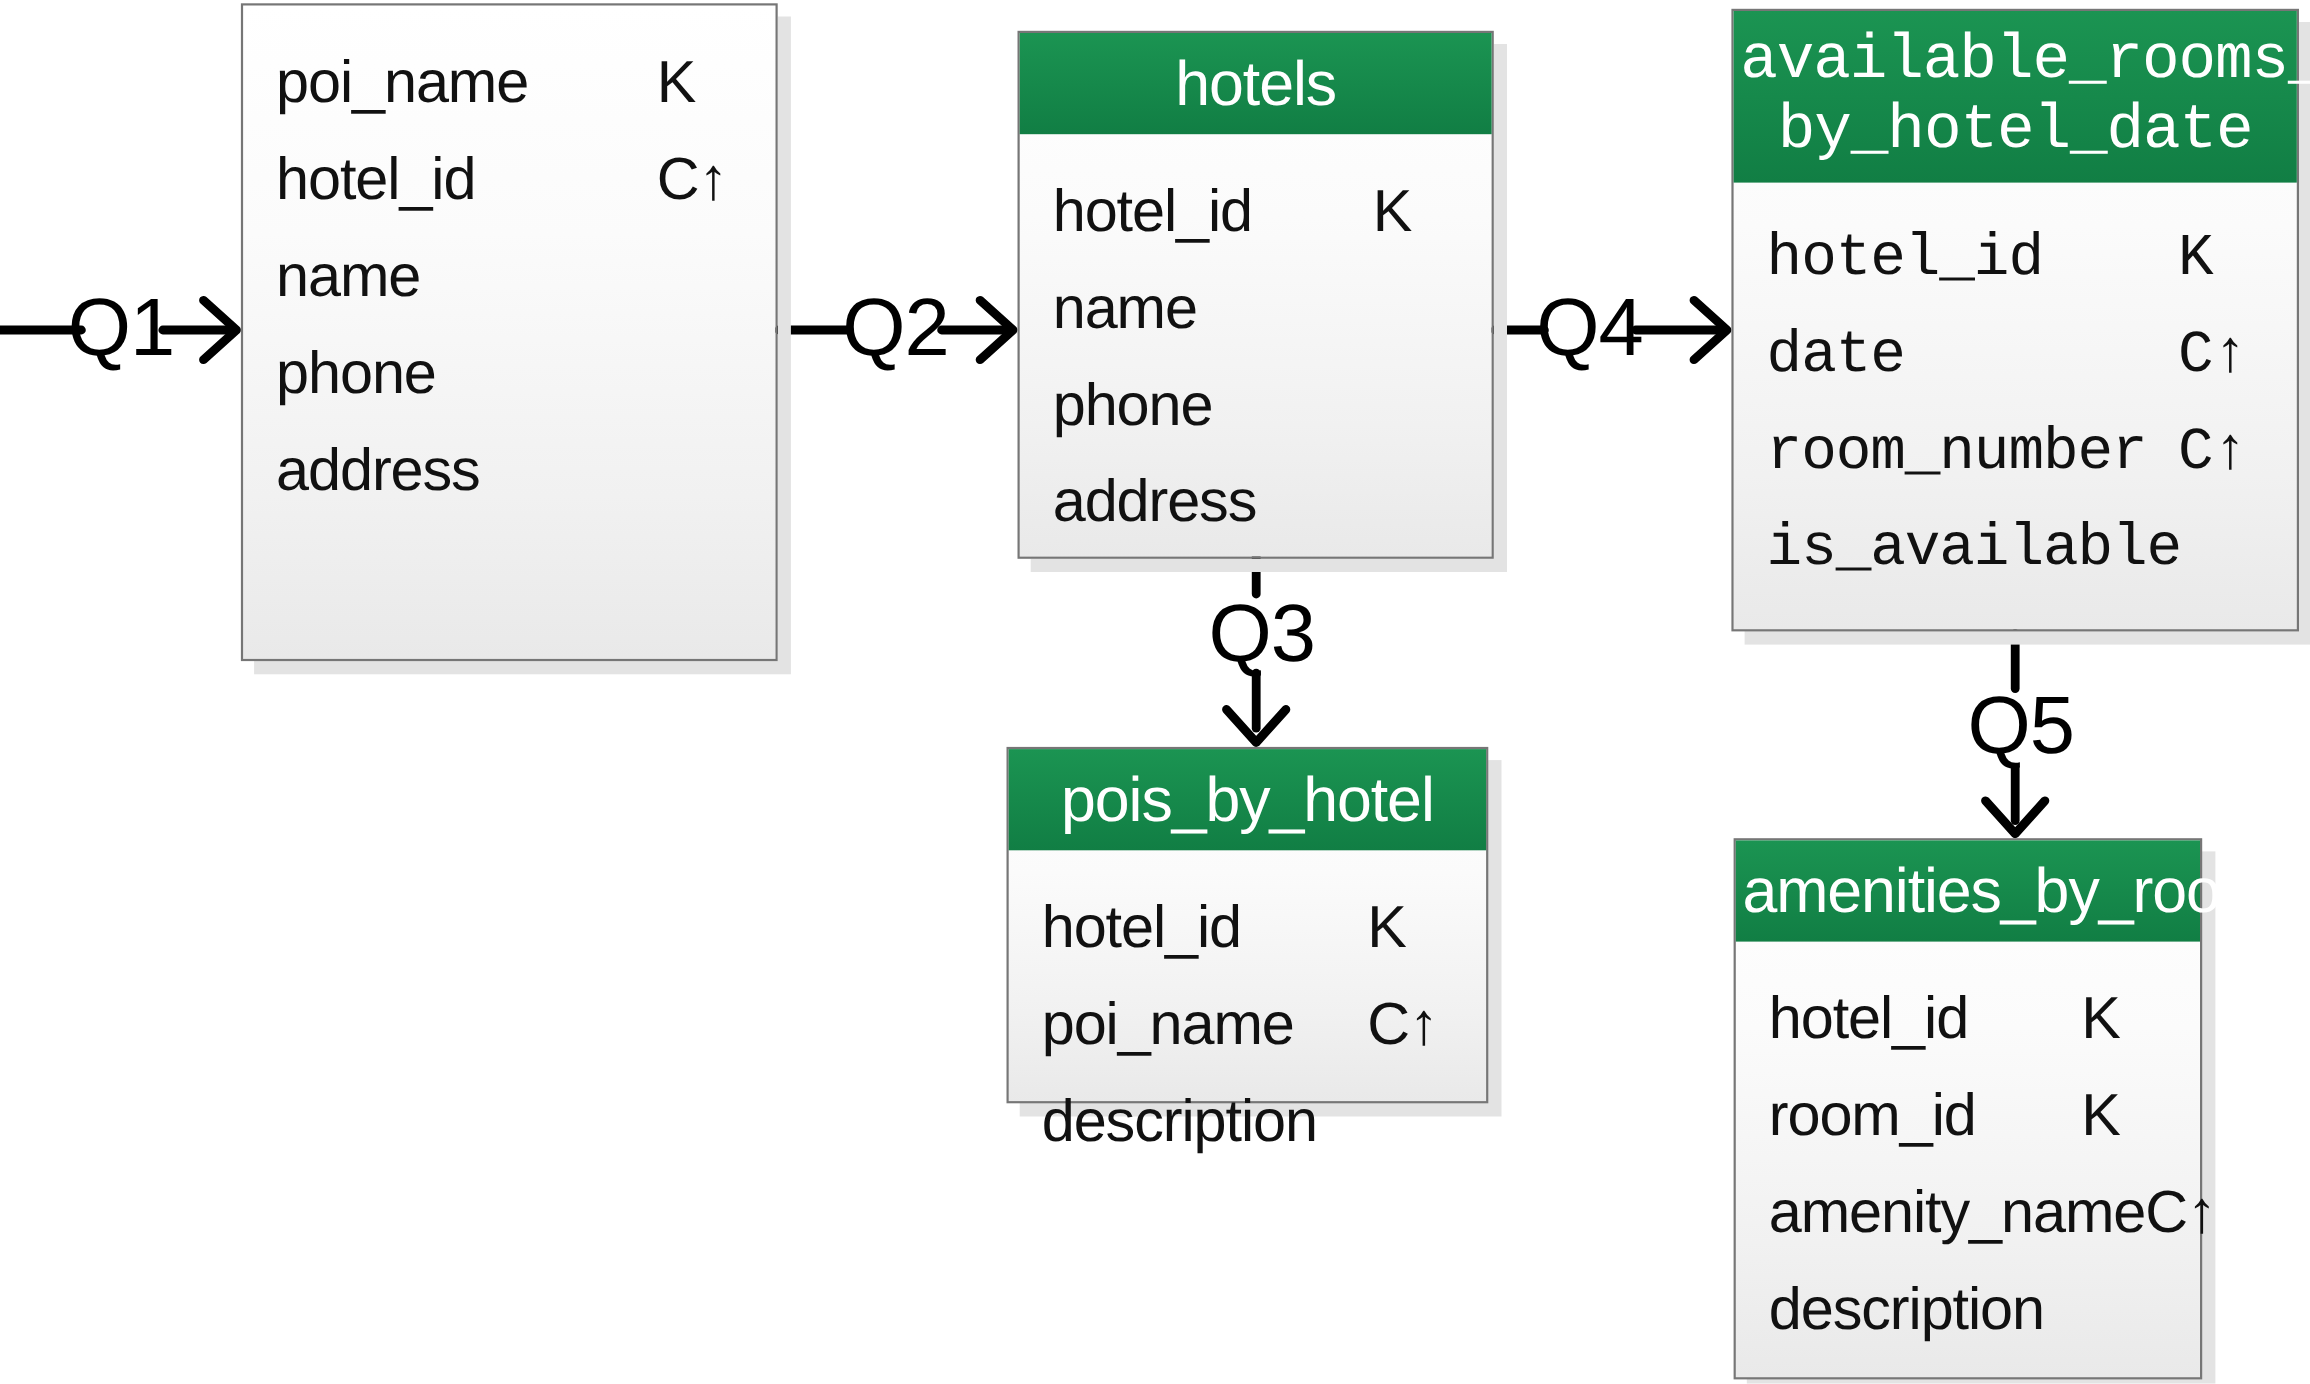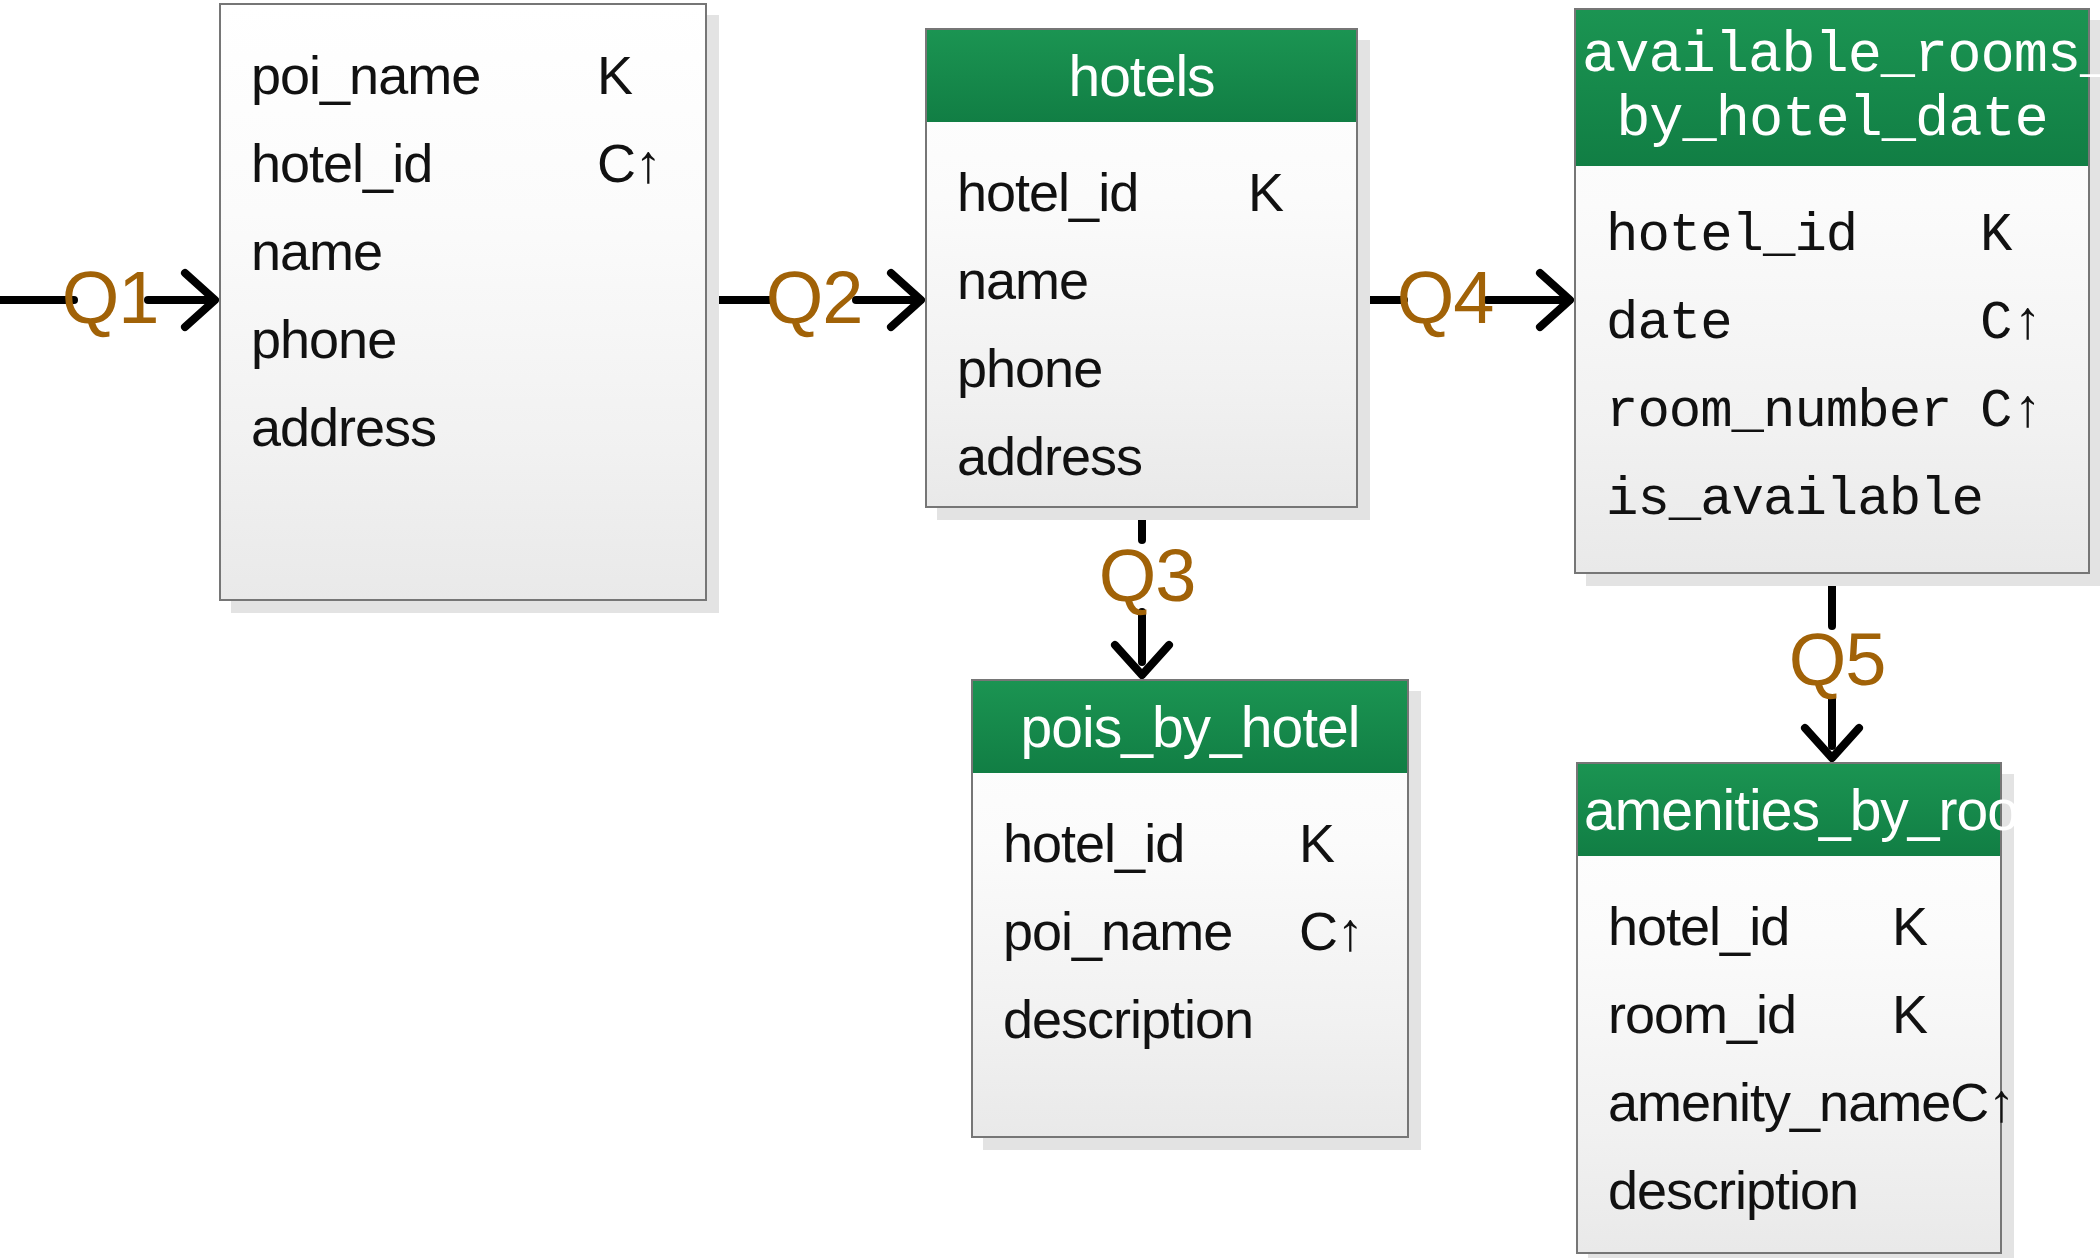--- a/index.html
+++ b/index.html
@@ -13,21 +13,21 @@
   }
   .arrows{position:absolute;left:0;top:0;width:2100px;height:1258px;}
   .arrows line,.arrows path,.arrows polyline{
     stroke:#000000;stroke-width:8;fill:none;stroke-linecap:round;stroke-linejoin:round;
   }
   .qlabel{
     position:absolute;
     transform:translate(-50%,-52%);
     font-size:74px;
     letter-spacing:-1px;
-    color:#a16207;
+    color:#000000;
     white-space:nowrap;
   }
   .table{
     position:absolute;
     box-sizing:border-box;
     border:2px solid #767676;
     background:linear-gradient(180deg,#ffffff 0%,#fbfbfb 35%,#f1f1f1 75%,#e9e9e9 100%);
     box-shadow:12px 12px 0 #e3e3e3;
   }
   .thead{
@@ -42,21 +42,21 @@
   }
   .tline{display:block;}
   .tbody{padding:26px 20px 14px 30px;}
   .frow{display:flex;align-items:center;font-size:54px;line-height:88px;letter-spacing:-1px;}
   .fname{flex:1;white-space:nowrap;}
   .fkey{flex:none;width:88px;white-space:nowrap;}
   
   .t1{left:219px;top:3px;width:488px;height:598px;}
   .t2{left:925px;top:6px;width:433px;height:480px;margin-top:22px;}
   .t3{left:1574px;top:8px;width:516px;height:566px;font-family:Liberation Mono, monospace;}
-  .t4{left:971px;top:679px;width:438px;height:459px;}
+  .t4{left:915px;top:679px;width:438px;height:324px;}
   .t5{left:1576px;top:762px;width:426px;height:492px;}
   
   .q1{left:110px;top:299px;}
   .q2{left:814px;top:299px;}
   .q3{left:1147px;top:577px;}
   .q4{left:1445px;top:299px;}
   .q5{left:1837px;top:661px;}
 </style>
 </head>
 <body>

